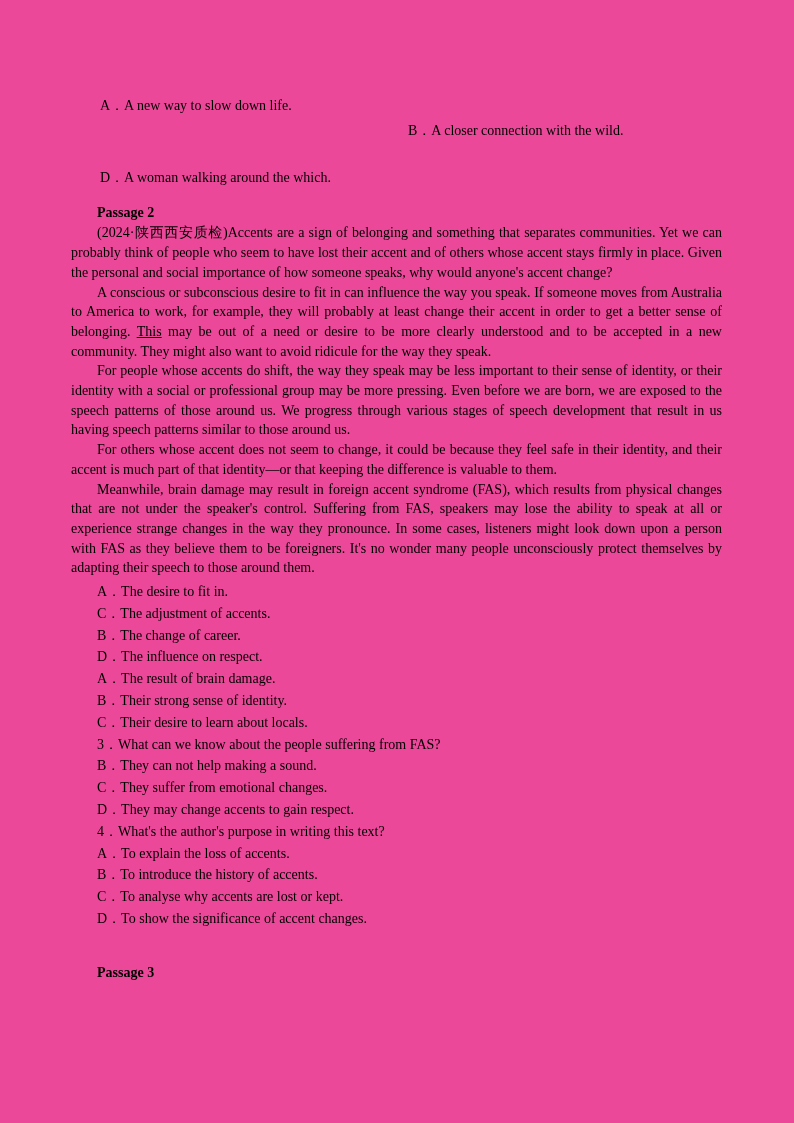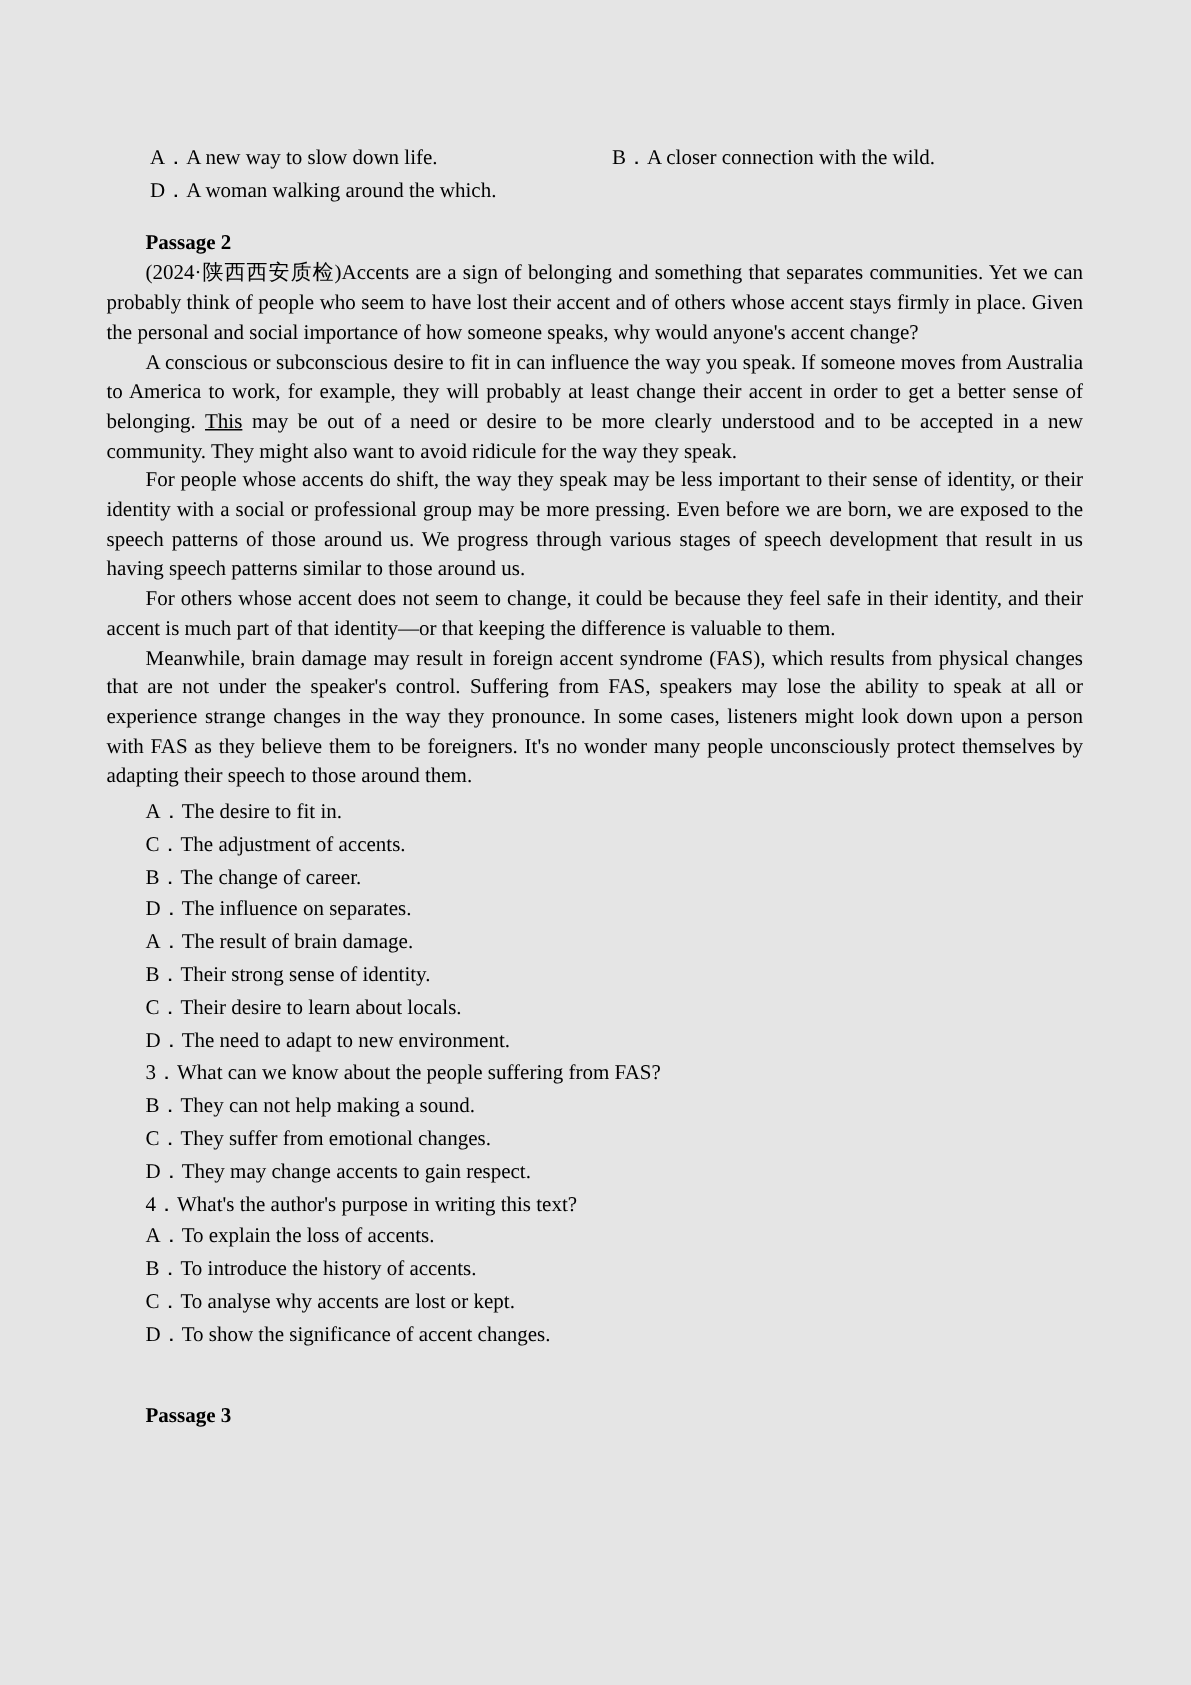--- a/index.html
+++ b/index.html
@@ -8,26 +8,26 @@
     background: #ffffff;
     color: #000000;
     font-family: "Liberation Serif", serif;
     font-size: 14px;
   }
   .page {
     position: relative;
     width: 794px; height: 1123px;
     box-sizing: border-box;
     padding: 95px 72px 30px 71px;
-    background: #e5e5e5;
+    background: #ec4899;
     overflow: hidden;
   }
   .opt-row { display: flex; line-height: 21.8px; padding-left: 29px; }
   .opt-cell-left { width: 308px; flex: 0 0 308px; }
-  .opt-cell-right { flex: 1; }
+  .opt-cell-right { flex: 1; margin-top: 25px; }
   .passage-heading {
     font-weight: bold;
     padding-left: 26px;
     line-height: 21.8px;
     margin: 0;
   }
   .heading-gap { margin-top: 13px; }
   .para {
     margin: 0;
     text-align: justify;
@@ -67,26 +67,25 @@
 
   <p class="para">For others whose accent does not seem to change, it could be because they feel safe in their identity, and their accent is much part of that identity—or that keeping the difference is valuable to them.</p>
 
   <p class="para">Meanwhile, brain damage may result in foreign accent syndrome (FAS), which results from physical changes that are not under the speaker's control. Suffering from FAS, speakers may lose the ability to speak at all or experience strange changes in the way they pronounce. In some cases, listeners might look down upon a person with FAS as they believe them to be foreigners. It's no wonder many people unconsciously protect themselves by adapting their speech to those around them.</p>
 
   <section class="questions">
 
     <div class="q-line">A．The desire to fit in.</div>
     <div class="q-line">C．The adjustment of accents.</div>
     <div class="q-line">B．The change of career.</div>
-    <div class="q-line">D．The influence on separates.</div>
+    <div class="q-line">D．The influence on respect.</div>
 
     <div class="q-line">A．The result of brain damage.</div>
     <div class="q-line">B．Their strong sense of identity.</div>
     <div class="q-line">C．Their desire to learn about locals.</div>
-    <div class="q-line">D．The need to adapt to new environment.</div>
 
     <div class="q-line">3．What can we know about the people suffering from FAS?</div>
     <div class="q-line">B．They can not help making a sound.</div>
     <div class="q-line">C．They suffer from emotional changes.</div>
     <div class="q-line">D．They may change accents to gain respect.</div>
 
     <div class="q-line">4．What's the author's purpose in writing this text?</div>
     <div class="q-line">A．To explain the loss of accents.</div>
     <div class="q-line">B．To introduce the history of accents.</div>
     <div class="q-line">C．To analyse why accents are lost or kept.</div>

